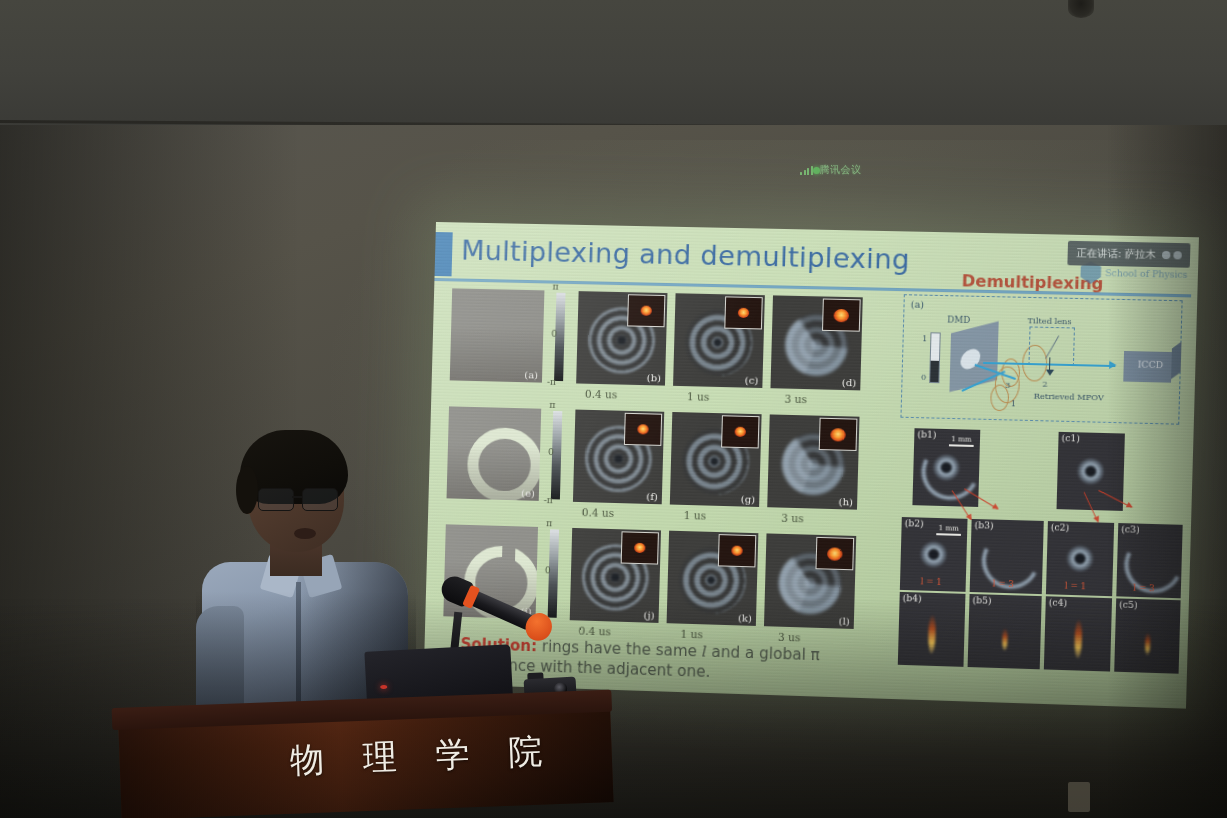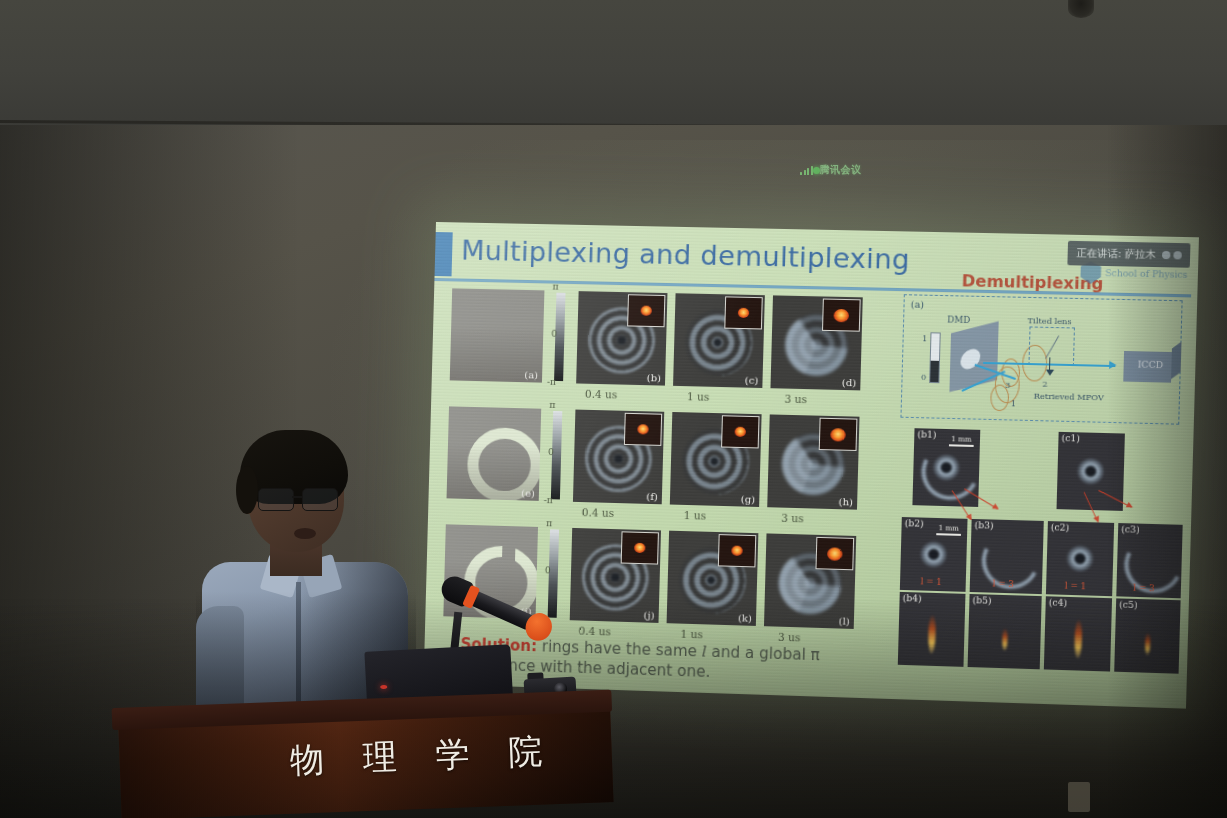--- a/index.html
+++ b/index.html
@@ -26,21 +26,21 @@
 
   .ceiling-fixture{position:absolute;left:1068px;top:0px;width:26px;height:18px;
     background:radial-gradient(ellipse at 50% 20%,#1d1c18 0%,#2a2924 60%,rgba(42,41,36,0) 100%);
     border-radius:0 0 50% 50%;}
 
   .wall-socket{position:absolute;left:1068px;top:782px;width:22px;height:30px;
     background:#6a6456;border-radius:2px;opacity:.55;}
 
   
   .meet-ind{position:absolute;left:800px;top:163px;display:flex;align-items:center;gap:0;
-    opacity:.80;font-weight:bold;}
+    opacity:.80;}
   .sig{display:flex;align-items:flex-end;gap:1.5px;height:9px;}
   .sig i{display:block;width:2px;background:#7fcf7a;border-radius:.5px;}
   .sig i:nth-child(1){height:3px;} .sig i:nth-child(2){height:5px;}
   .sig i:nth-child(3){height:7px;} .sig i:nth-child(4){height:9px;}
   .dot-green{width:7px;height:7px;border-radius:50%;background:#63c863;box-shadow:0 0 4px #63c863;}
   .meet-txt{font-size:10px;color:#8fc98c;letter-spacing:.5px;
     font-family:"DejaVu Sans",sans-serif;text-shadow:0 0 3px rgba(120,200,120,.5);}
 
   
   #slide{position:absolute;left:436px;top:222px;width:748px;height:462px;

